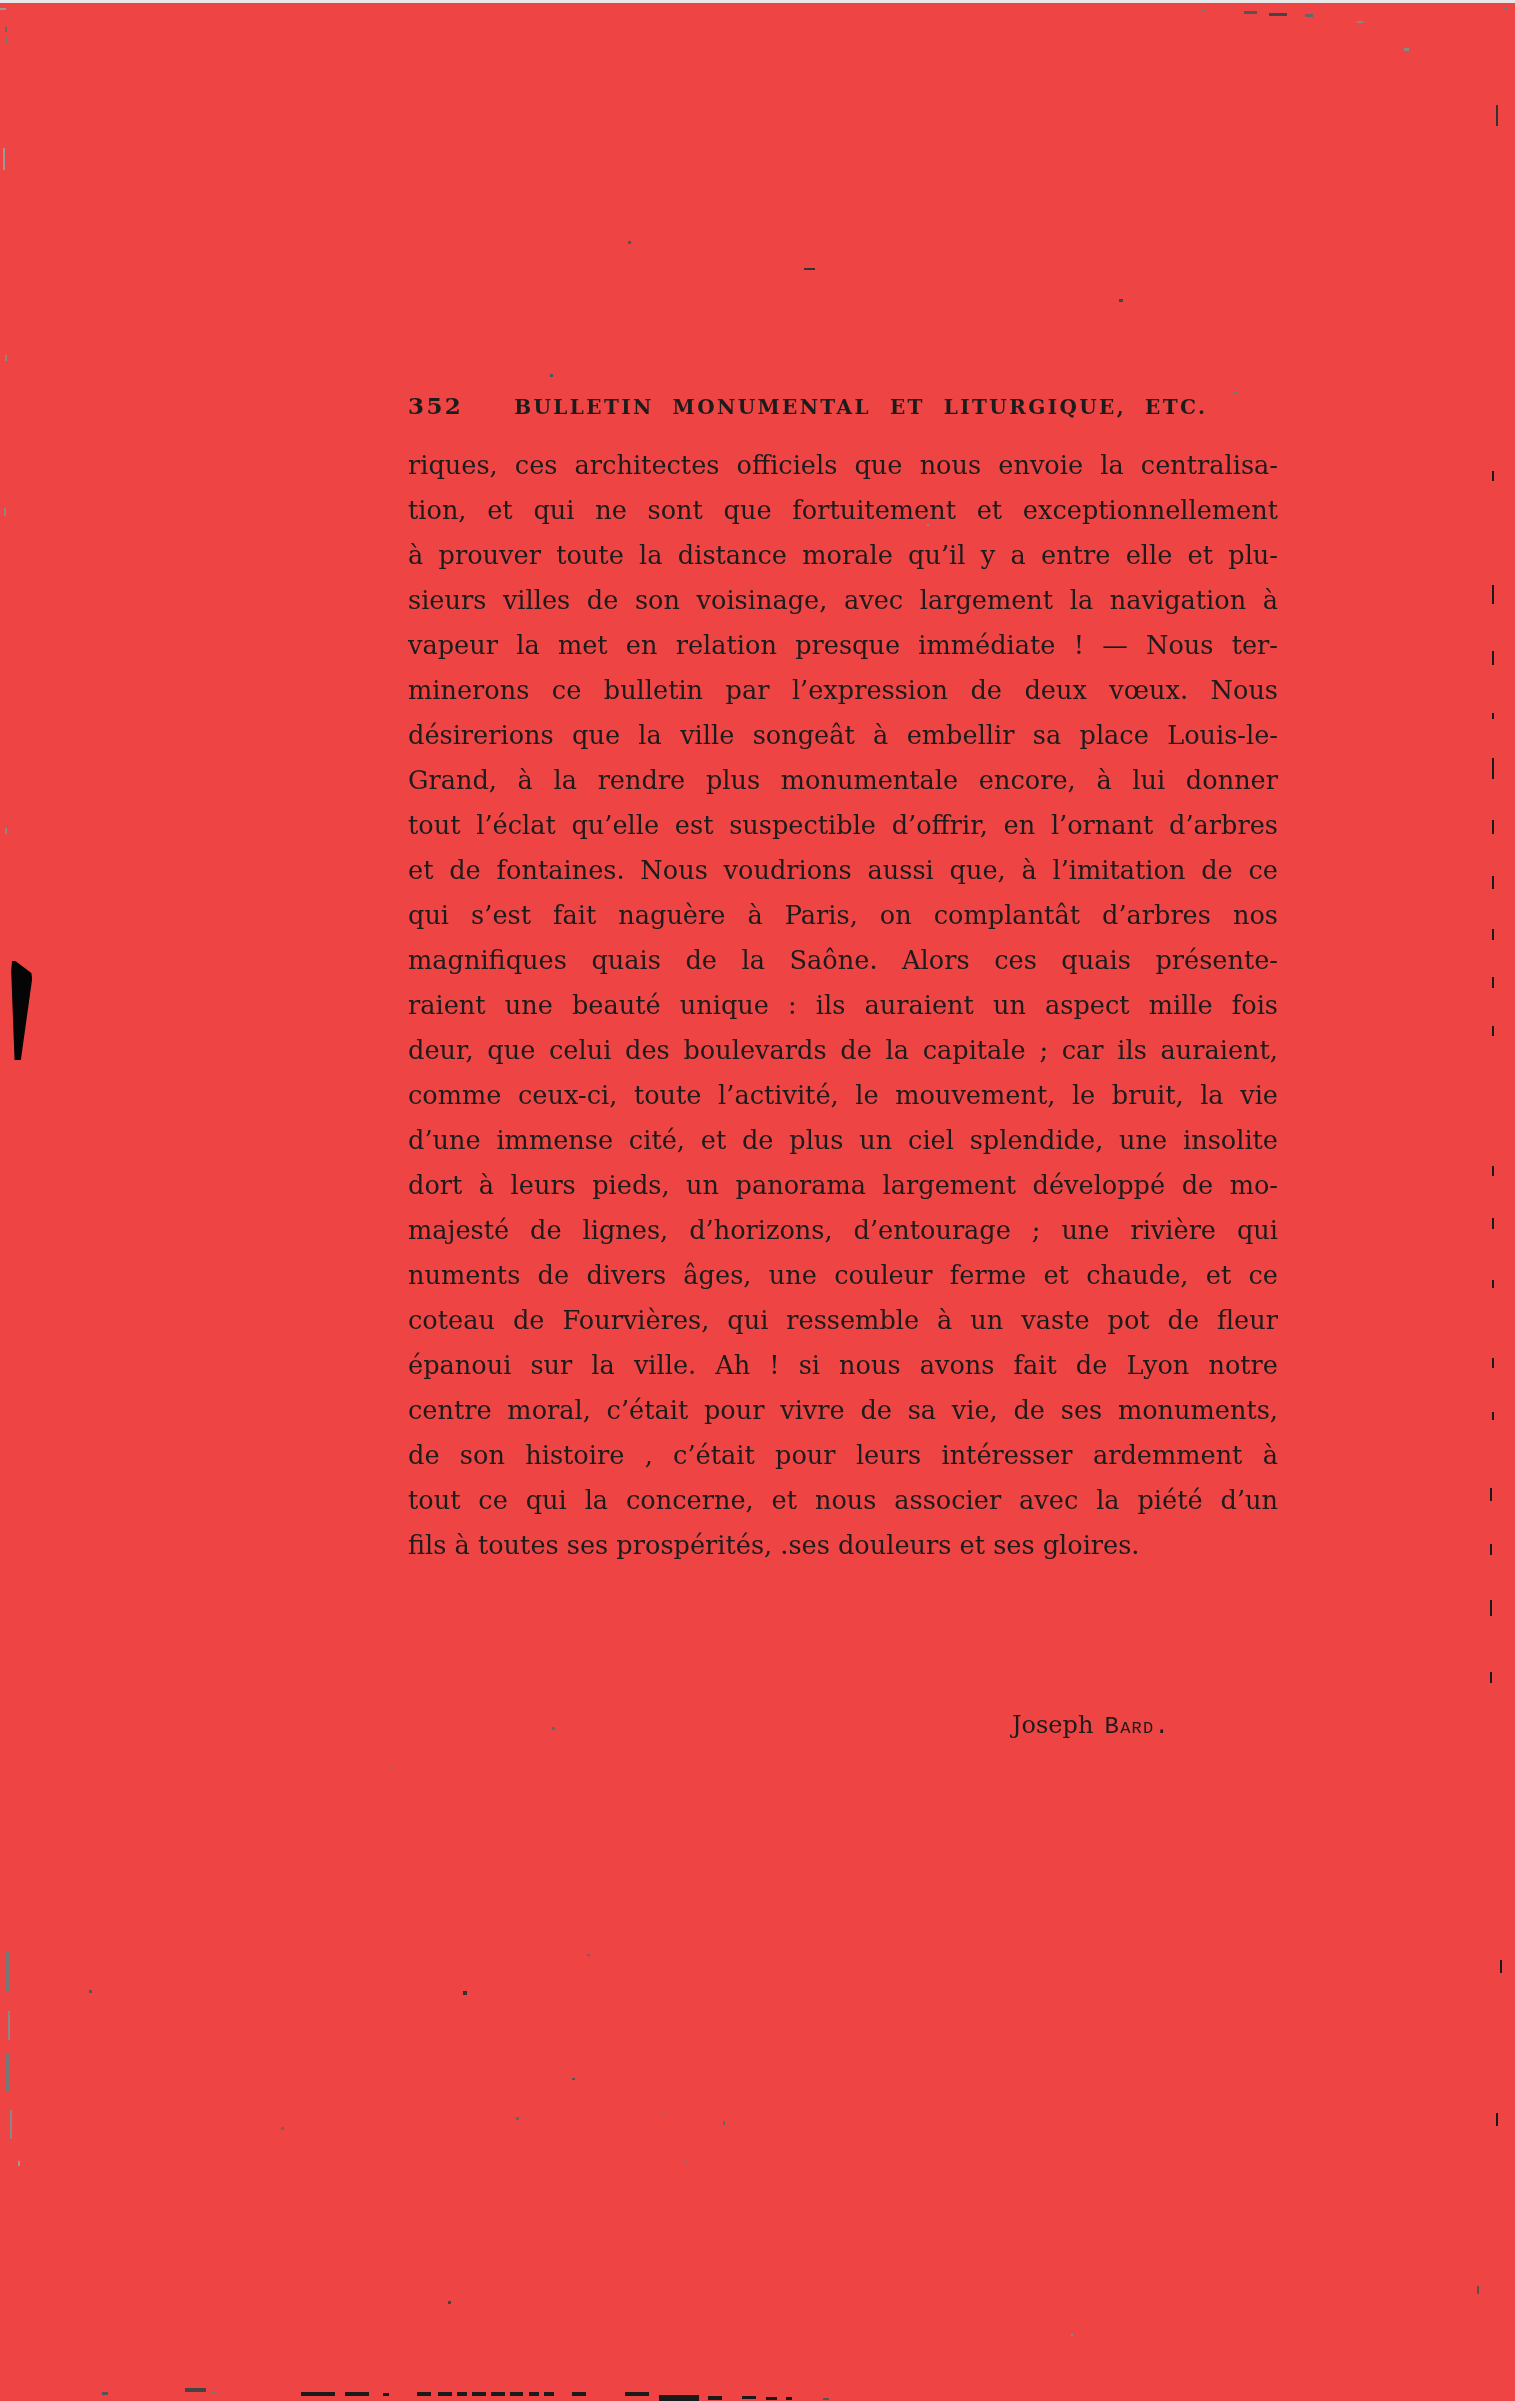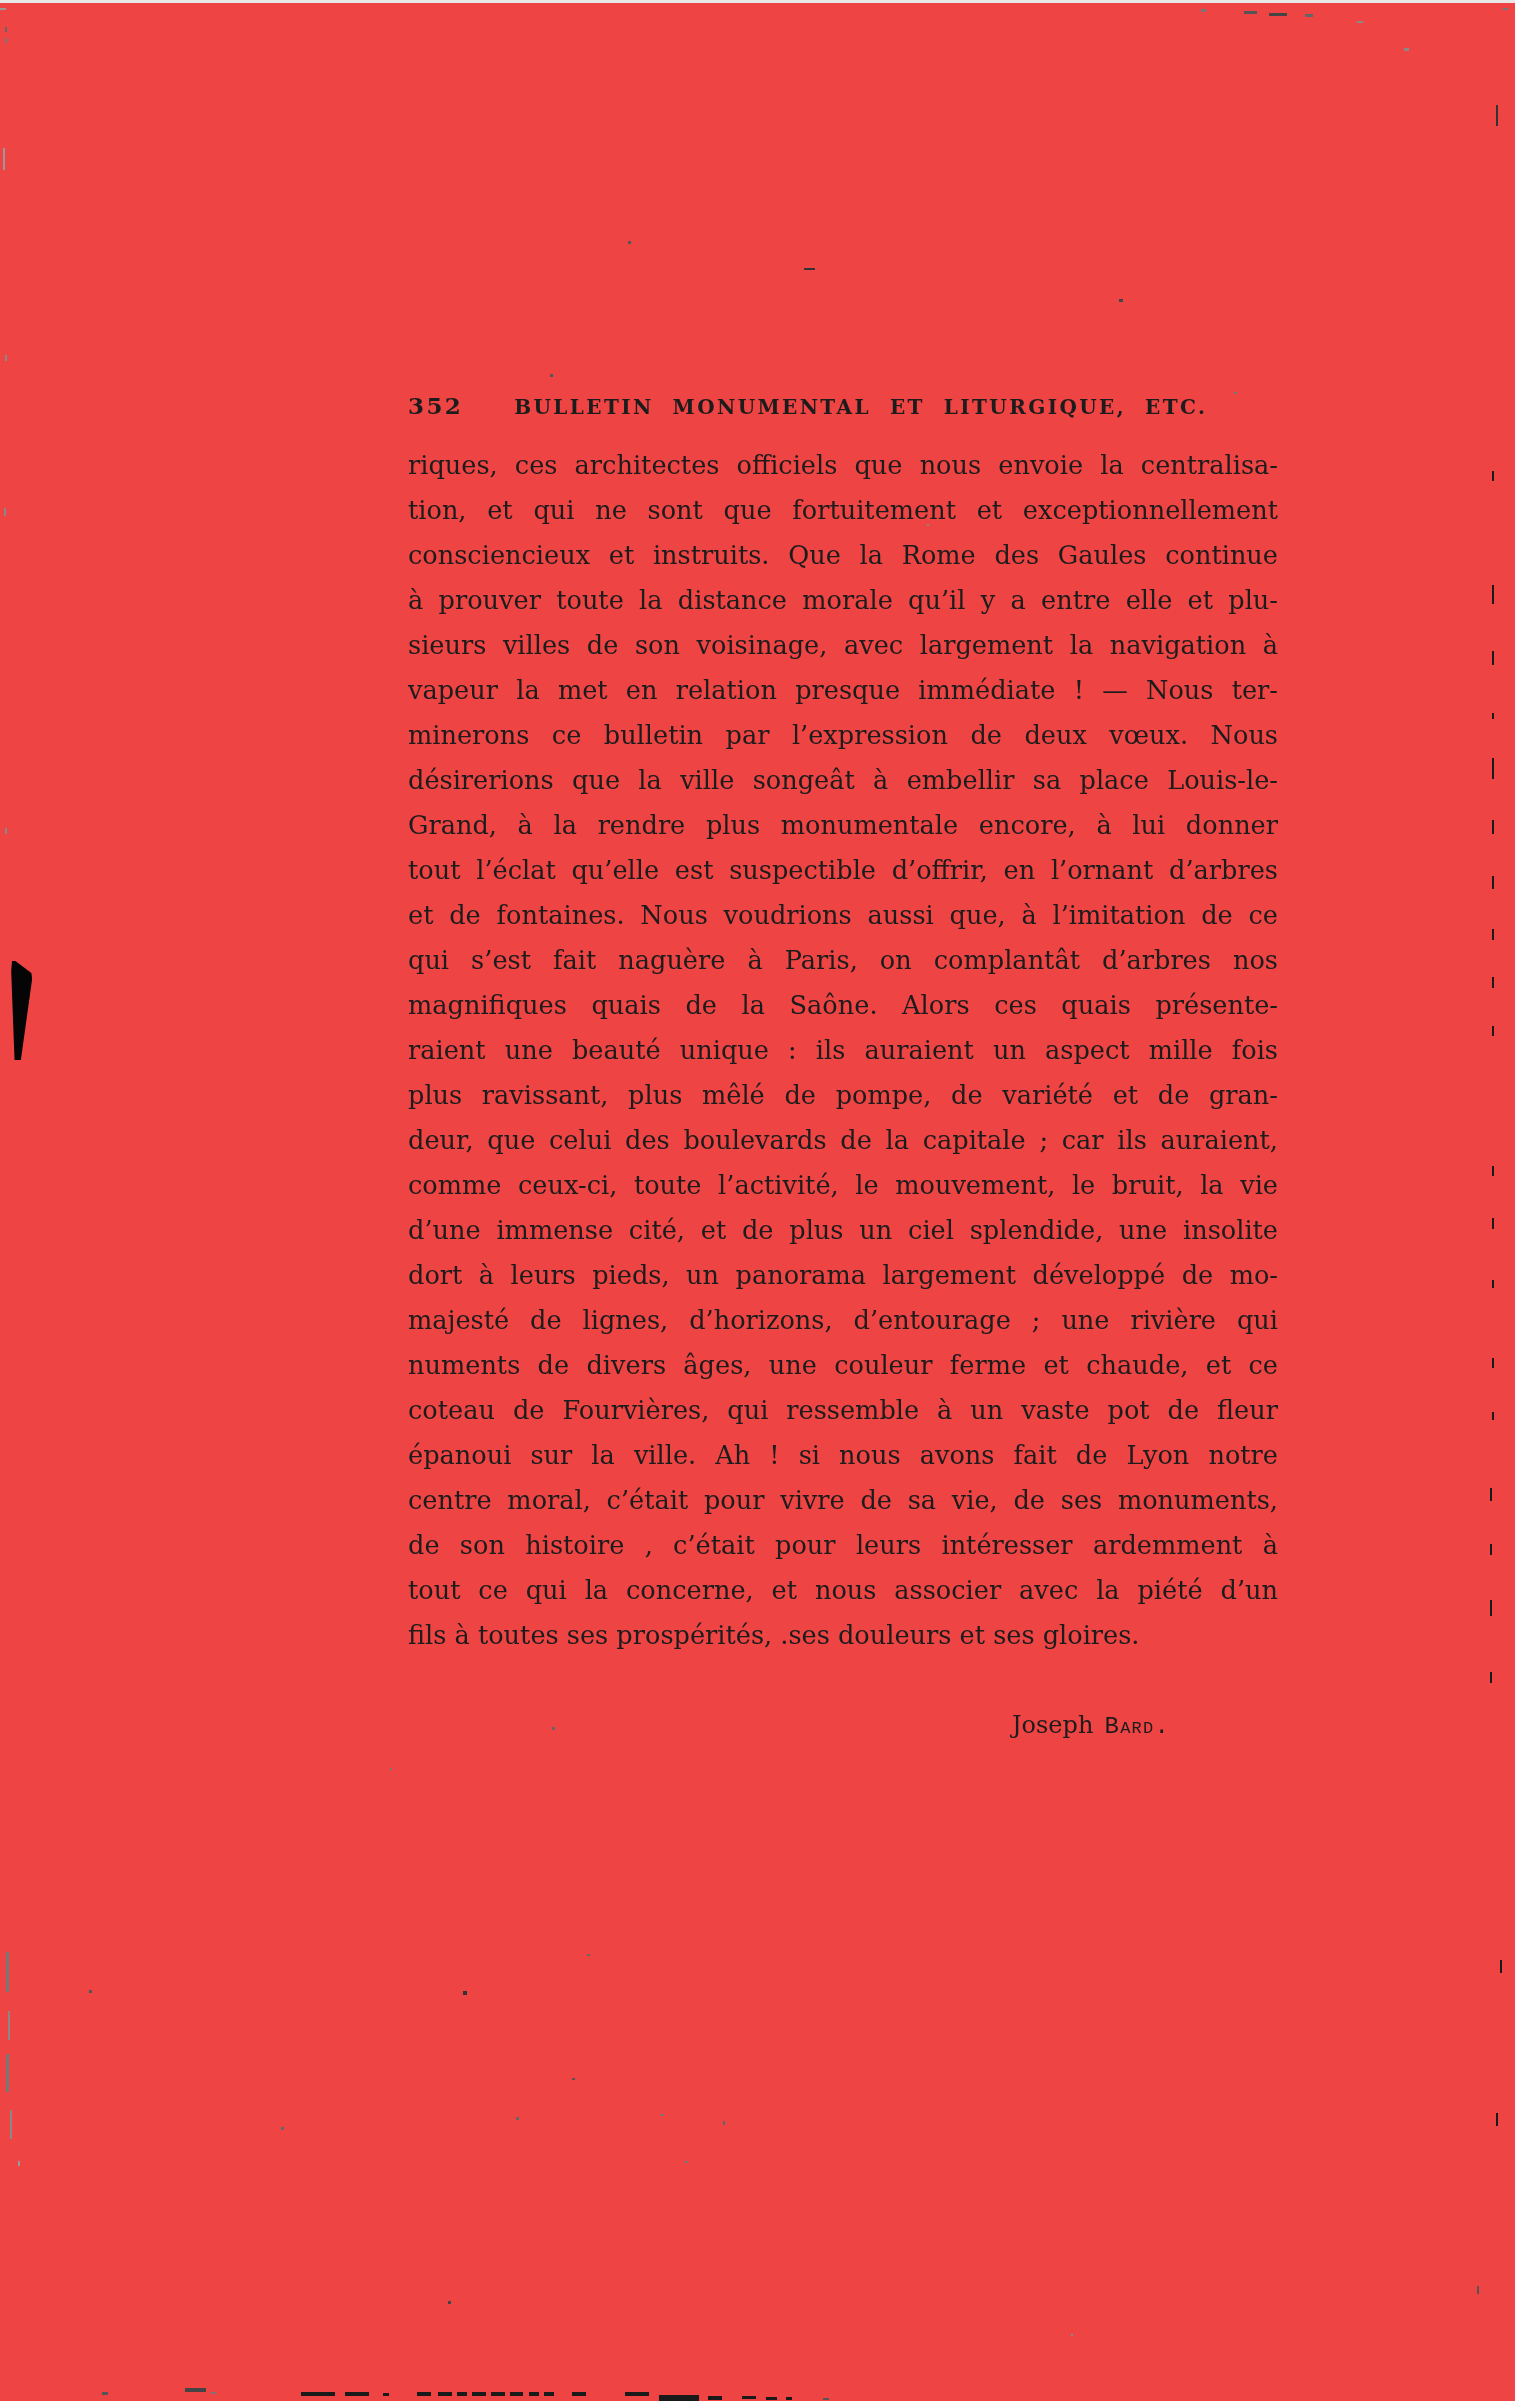--- a/index.html
+++ b/index.html
@@ -48,33 +48,31 @@
 <div class="page">
 
   <div class="header">
     <span class="pagenum">352</span>
     <span class="runtitle">BULLETIN MONUMENTAL ET LITURGIQUE, ETC.</span>
   </div>
 
   <div class="bodytext" id="body-lines">
       <div class="line">riques, ces architectes officiels que nous envoie la centralisa-</div>
       <div class="line">tion, et qui ne sont que fortuitement et exceptionnellement</div>
-      <div class="line">consciencieux et instruits. Que la Rome des Gaules continue</div>
       <div class="line">à prouver toute la distance morale qu’il y a entre elle et plu-</div>
       <div class="line">sieurs villes de son voisinage, avec largement la navigation à</div>
       <div class="line">vapeur la met en relation presque immédiate ! — Nous ter-</div>
       <div class="line">minerons ce bulletin par l’expression de deux vœux. Nous</div>
       <div class="line">désirerions que la ville songeât à embellir sa place Louis-le-</div>
       <div class="line">Grand, à la rendre plus monumentale encore, à lui donner</div>
       <div class="line">tout l’éclat qu’elle est suspectible d’offrir, en l’ornant d’arbres</div>
       <div class="line">et de fontaines. Nous voudrions aussi que, à l’imitation de ce</div>
       <div class="line">qui s’est fait naguère à Paris, on complantât d’arbres nos</div>
       <div class="line">magnifiques quais de la Saône. Alors ces quais présente-</div>
       <div class="line">raient une beauté unique : ils auraient un aspect mille fois</div>
-      <div class="line">plus ravissant, plus mêlé de pompe, de variété et de gran-</div>
       <div class="line">deur, que celui des boulevards de la capitale ; car ils auraient,</div>
       <div class="line">comme ceux-ci, toute l’activité, le mouvement, le bruit, la vie</div>
       <div class="line">d’une immense cité, et de plus un ciel splendide, une insolite</div>
       <div class="line">dort à leurs pieds, un panorama largement développé de mo-</div>
       <div class="line">majesté de lignes, d’horizons, d’entourage ; une rivière qui</div>
       <div class="line">numents de divers âges, une couleur ferme et chaude, et ce</div>
       <div class="line">coteau de Fourvières, qui ressemble à un vaste pot de fleur</div>
       <div class="line">épanoui sur la ville. Ah ! si nous avons fait de Lyon notre</div>
       <div class="line">centre moral, c’était pour vivre de sa vie, de ses monuments,</div>
       <div class="line">de son histoire , c’était pour leurs intéresser ardemment à</div>

